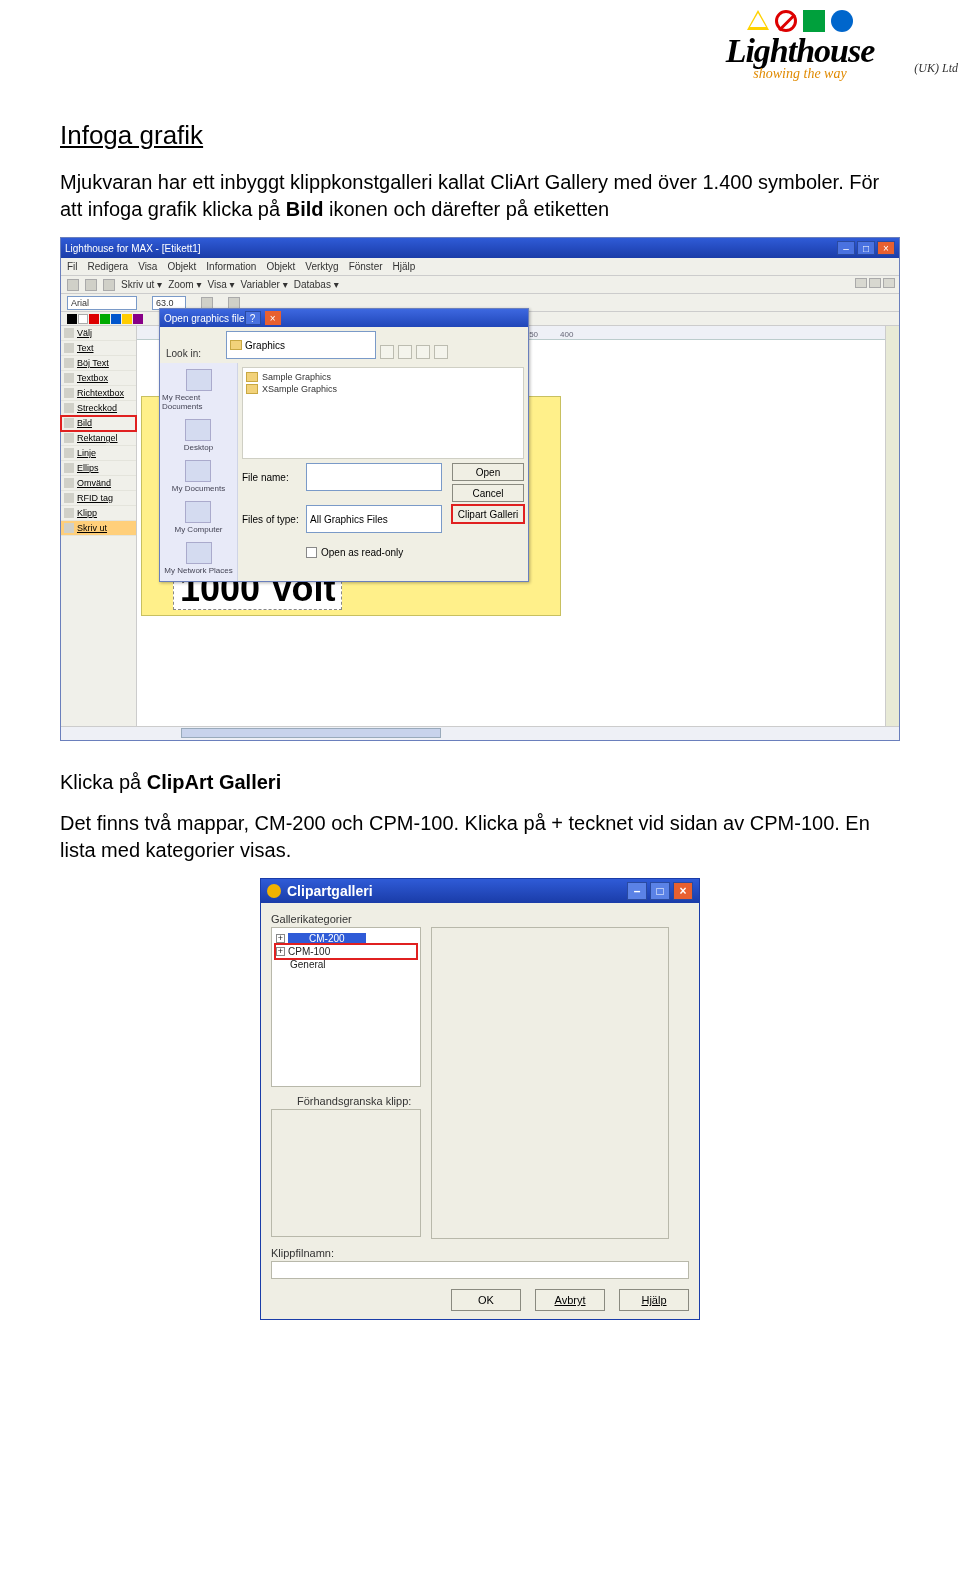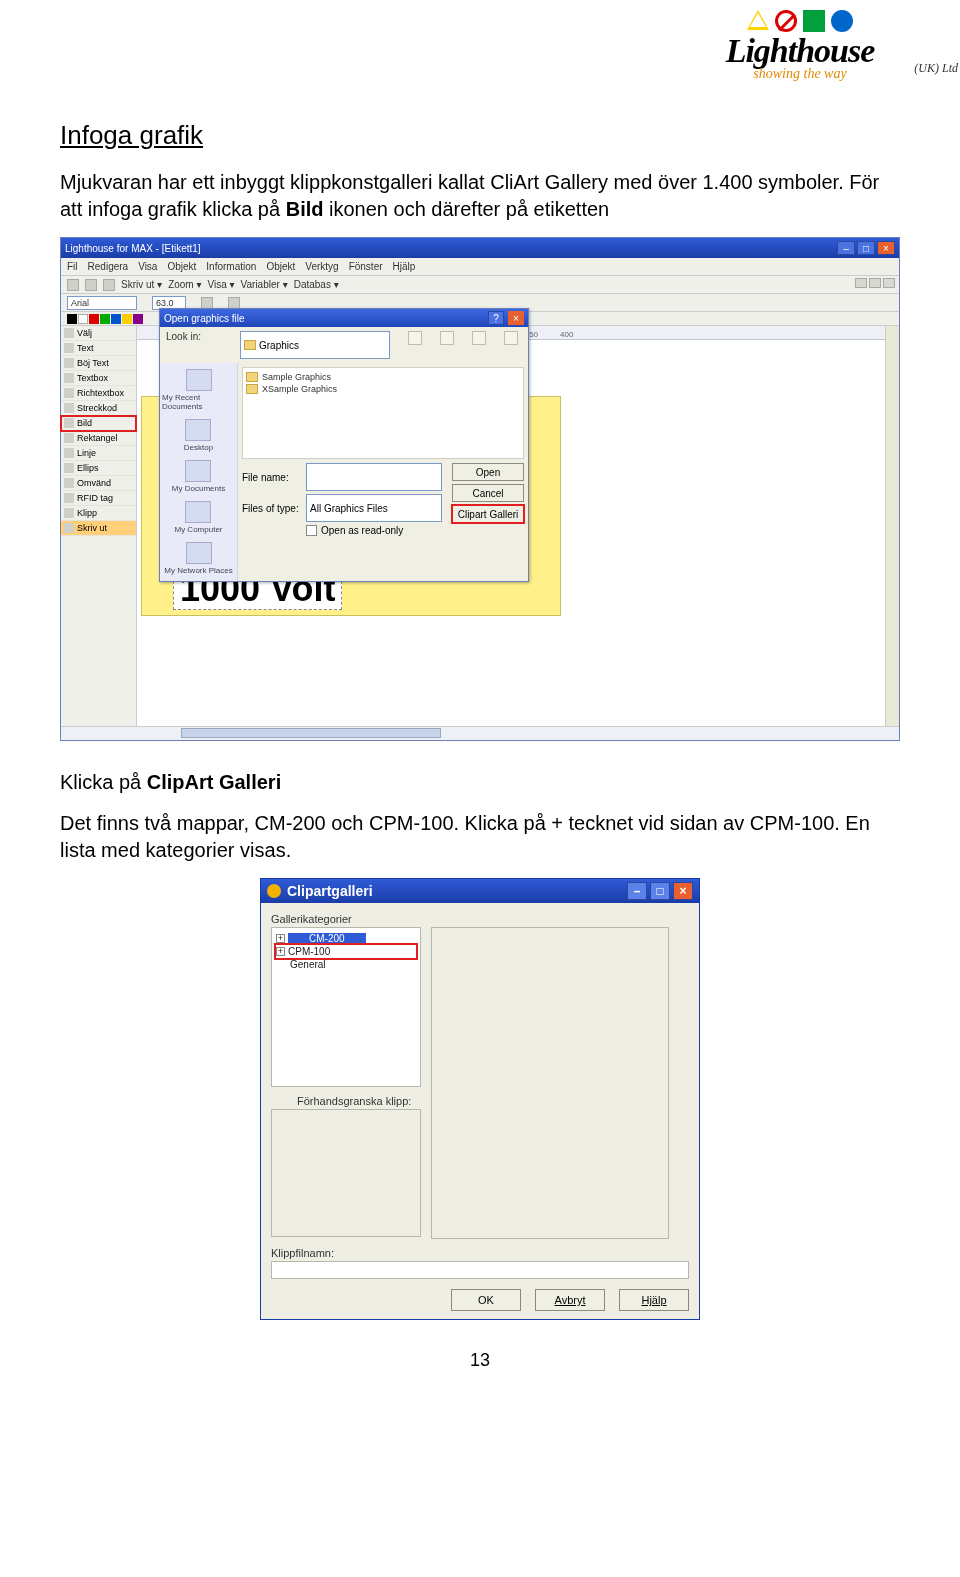--- a/index.html
+++ b/index.html
@@ -126,21 +126,21 @@
   .font-row {
     background:#f0f0ea;border-bottom:1px solid #ccc;height:18px;display:flex;align-items:center;gap:15px;padding:0 6px;color:#333;
   }
   .dd{border:1px solid #7a9ac8;background:#fff;height:14px;display:inline-flex;align-items:center;padding:0 3px;font-size:9px;}
   .colorrow{background:#f0f0ea;height:14px;display:flex;gap:1px;padding:0 6px;align-items:center;border-bottom:1px solid #ccc;}
   .cchip{width:10px;height:10px;}
   .app-body{display:flex;height:400px;background:#fff;}
   .left-tools{
     width:76px;background:#f0f0ea;border-right:1px solid #ccc;display:flex;flex-direction:column;font-size:9px;
   }
-  .lt-item{padding:2px 3px;border-bottom:1px solid #e4e4dc;display:flex;align-items:center;gap:3px;}
+  .lt-item{padding:2px 3px;border-bottom:1px solid #e4e4dc;display:flex;align-items:center;gap:3px;text-decoration:underline;}
   .lt-item.hi{background:#ffcf7a;}
   .lt-item.red-hl{outline:2px solid #e02020;outline-offset:-1px;}
   .lt-ico{width:10px;height:10px;background:#d0d0c8;display:inline-block;}
   .canvas{
     flex:1;position:relative;overflow:hidden;background:#fff;
   }
   .ruler-h{height:14px;background:#eef0f6;border-bottom:1px solid #bcc;display:flex;font-size:8px;color:#667;align-items:flex-end;gap:22px;padding-left:180px;}
   .label-area{
     position:absolute;left:0;top:14px;right:12px;bottom:0;
     padding:12px;
@@ -162,46 +162,46 @@
   .dialog {
     position:absolute;
     left:98px; top:70px;
     width:370px;
     background:#f0efe4;
     border:1px solid #6a7fbc;
     box-shadow:1px 1px 3px rgba(0,0,0,.3);
     font-size:10px;
   }
   .dlg-title{
-    background:linear-gradient(#3d68e0,#2046b8);color:#fff;height:18px;display:flex;align-items:center;justify-content:space-between;padding:0 4px;
+    background:linear-gradient(#3d68e0,#2046b8);color:#fff;height:18px;display:flex;align-items:center;justify-content:flex-start;padding:0 4px;
   }
   .dlg-title .x{width:16px;height:14px;background:#e86030;color:#fff;display:flex;align-items:center;justify-content:center;}
   .dlg-title .q{width:16px;height:14px;background:#4a72e0;border:1px solid #2a4aa0;color:#fff;display:flex;align-items:center;justify-content:center;margin-left:auto;margin-right:2px;}
   .dlg-body{display:flex;}
   .dlg-places{
     width:78px;background:#e8eaf8;border-right:1px solid #cfd4e6;display:flex;flex-direction:column;align-items:center;gap:8px;padding:6px 2px;
   }
   .place{display:flex;flex-direction:column;align-items:center;font-size:8px;color:#445;gap:2px;}
   .place .pi{width:26px;height:22px;background:#d4dbf0;border:1px solid #aac;}
   .dlg-main{flex:1;padding:4px;}
-  .dlg-row{display:flex;align-items:flex-start;gap:18px;margin-bottom:4px;}
+  .dlg-row{display:flex;align-items:flex-end;gap:4px;margin-bottom:4px;}
   .dlg-row label{width:56px;color:#333;}
   .dlg-sel{flex:1;border:1px solid #7a9ac8;background:#fff;height:28px;display:flex;align-items:center;padding:0 3px;}
   .tb-ico{width:14px;height:14px;border:1px solid #bcbcb0;background:#f4f4ec;}
   .file-list{
     border:1px solid #cfcfc4;background:#fff;height:92px;padding:3px;font-size:9px;color:#333;
   }
   .file-list .fl{display:flex;align-items:center;gap:4px;padding:1px 0;}
   .folder-ico{width:12px;height:10px;background:#f2d27a;border:1px solid #c9a842;}
   .dlg-btns{display:flex;flex-direction:column;gap:3px;margin-left:6px;}
   .dlg-btn{
     width:72px;height:18px;border:1px solid #8a8a80;background:#f0efe4;display:flex;align-items:center;justify-content:center;font-size:10px;
   }
   .dlg-bottom{display:flex;align-items:flex-start;gap:4px;margin-top:4px;}
-  .dlg-bottom-left{flex:1;display:flex;flex-direction:column;gap:3px;}
+  .dlg-bottom-left{flex:1;display:flex;flex-direction:column;gap:14px;}
   .dlg-brow{display:flex;align-items:center;gap:4px;}
   .chk{width:11px;height:11px;border:1px solid #888;background:#fff;display:inline-block;}
   .red-hl2{outline:2px solid #e02020;outline-offset:-1px;}
 
   
   .clipshot{
     width:440px;margin:2px auto 0 auto;border:1px solid #1a3ca8;background:#efeee4;font-size:11px;
   }
   .cs-title{
     background:linear-gradient(#2f5bd7,#1a3ca8);color:#fff;height:24px;display:flex;align-items:center;padding:0 6px;justify-content:space-between;font-weight:bold;font-size:14px;
@@ -519,15 +519,14 @@
         <div class="cs-btn">
             <span class="u">Avbryt</span>
           </div>
         <div class="cs-btn">
             <span class="u">Hjälp</span>
           </div>
       </div>
     </div>
   </div>
 
-  <div class="page-num">13</div>
 
 </div>
 
 </body></html>

